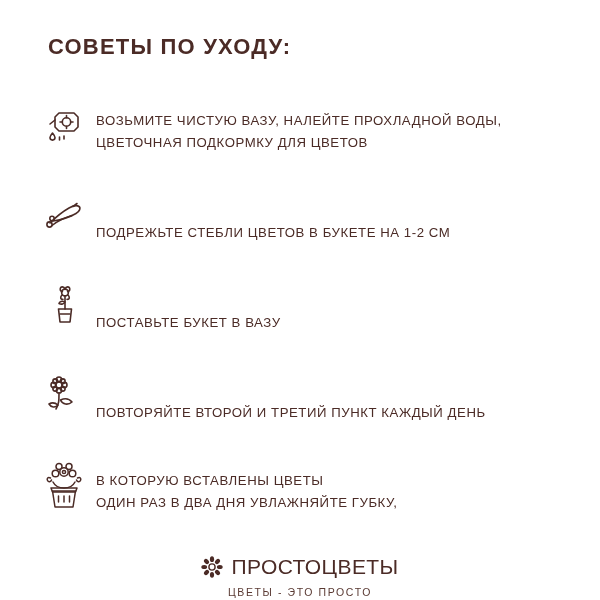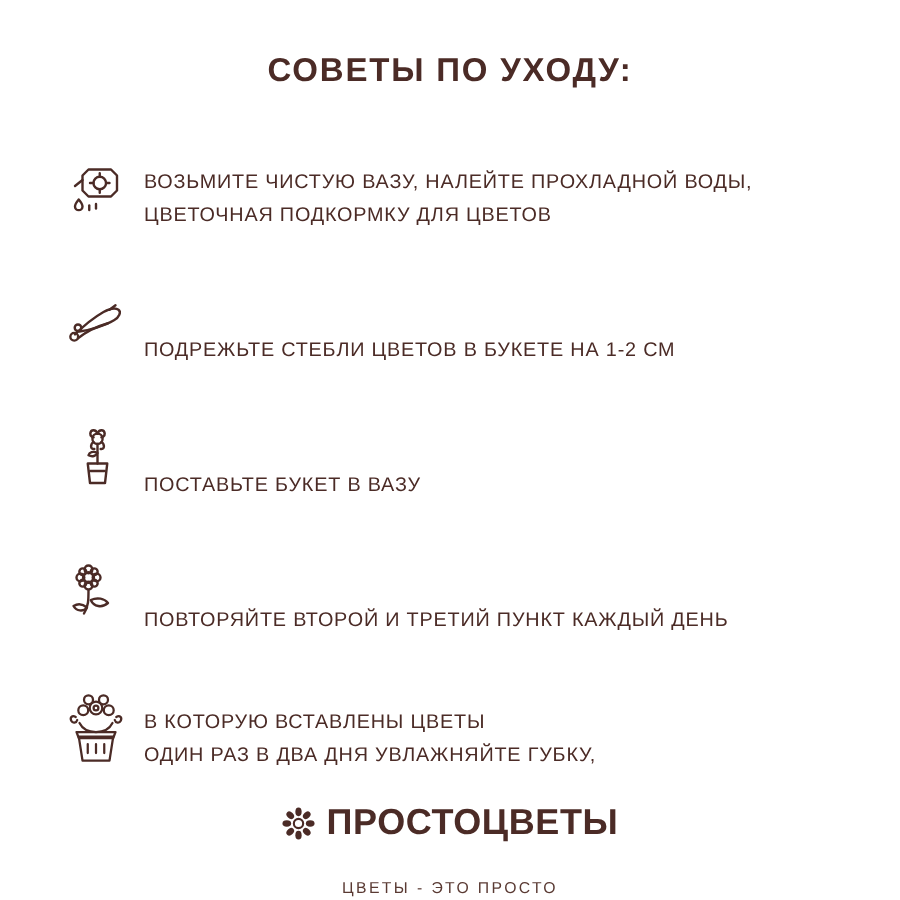--- a/index.html
+++ b/index.html
@@ -15,27 +15,27 @@
     overflow: hidden;
   }
   .page {
     position: relative;
     width: 600px;
     height: 600px;
     box-sizing: border-box;
     padding: 0;
   }
   .title {
-    text-align: center;
     font-size: 22px;
     font-weight: bold;
     letter-spacing: 1.2px;
     color: #4b2b26;
     margin: 34px 0 0 0;
     line-height: 1.2;
+    padding-left: 48px;
   }
   .tips {
     margin: 38px 0 0 0;
     padding: 0;
     list-style: none;
   }
   .tip {
     display: flex;
     align-items: flex-end;
     margin: 0 0 34px 0;
@@ -69,27 +69,27 @@
     bottom: 36px;
     text-align: center;
   }
   .brand-row {
     display: flex;
     align-items: center;
     justify-content: center;
     gap: 8px;
   }
   .brand-name {
-    font-size: 24px;
-    font-weight: bold;
+    font-size: 21px;
+    font-weight: normal;
     letter-spacing: 0.4px;
     color: #4b2b26;
   }
   .brand-tagline {
-    margin-top: 23px;
+    margin-top: 7px;
     font-size: 10.5px;
     letter-spacing: 1.6px;
     color: #5a3a33;
   }
   svg { display: block; }
 </style>
 </head>
 <body>
 
 <div class="page">

